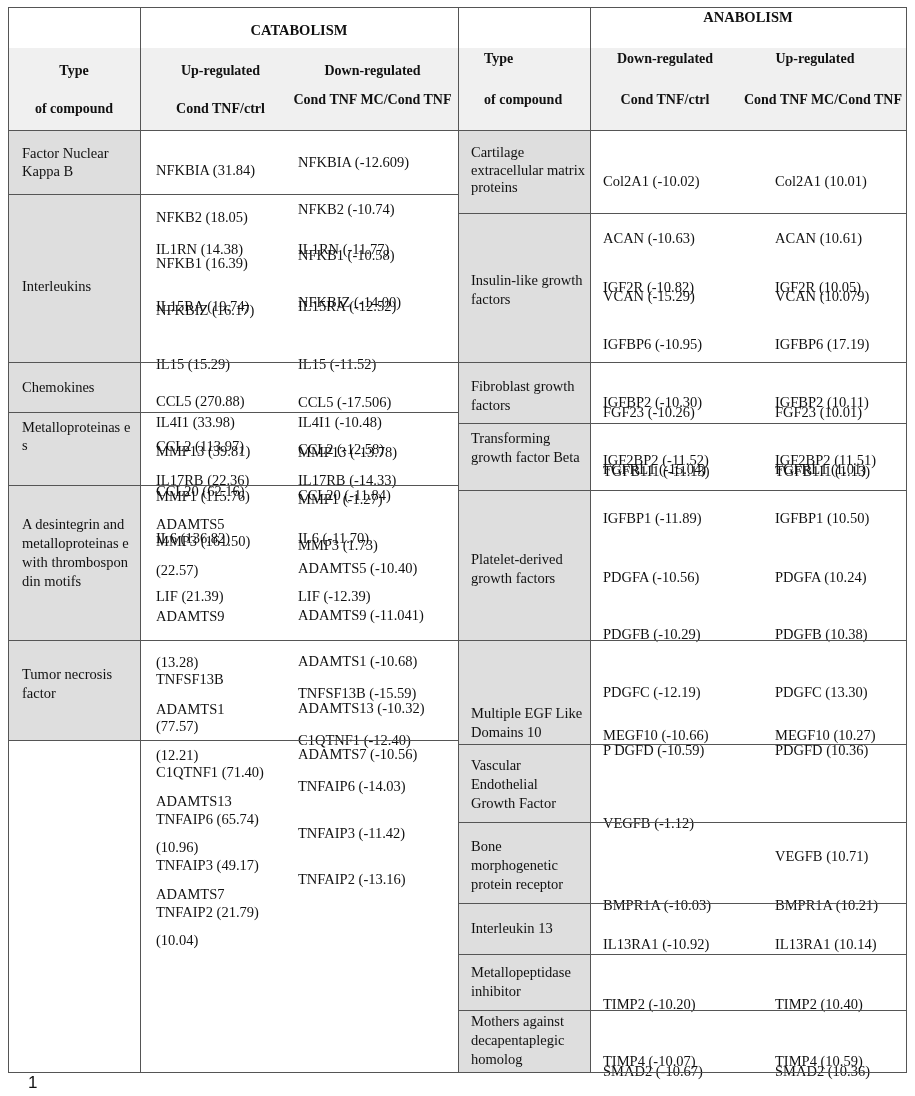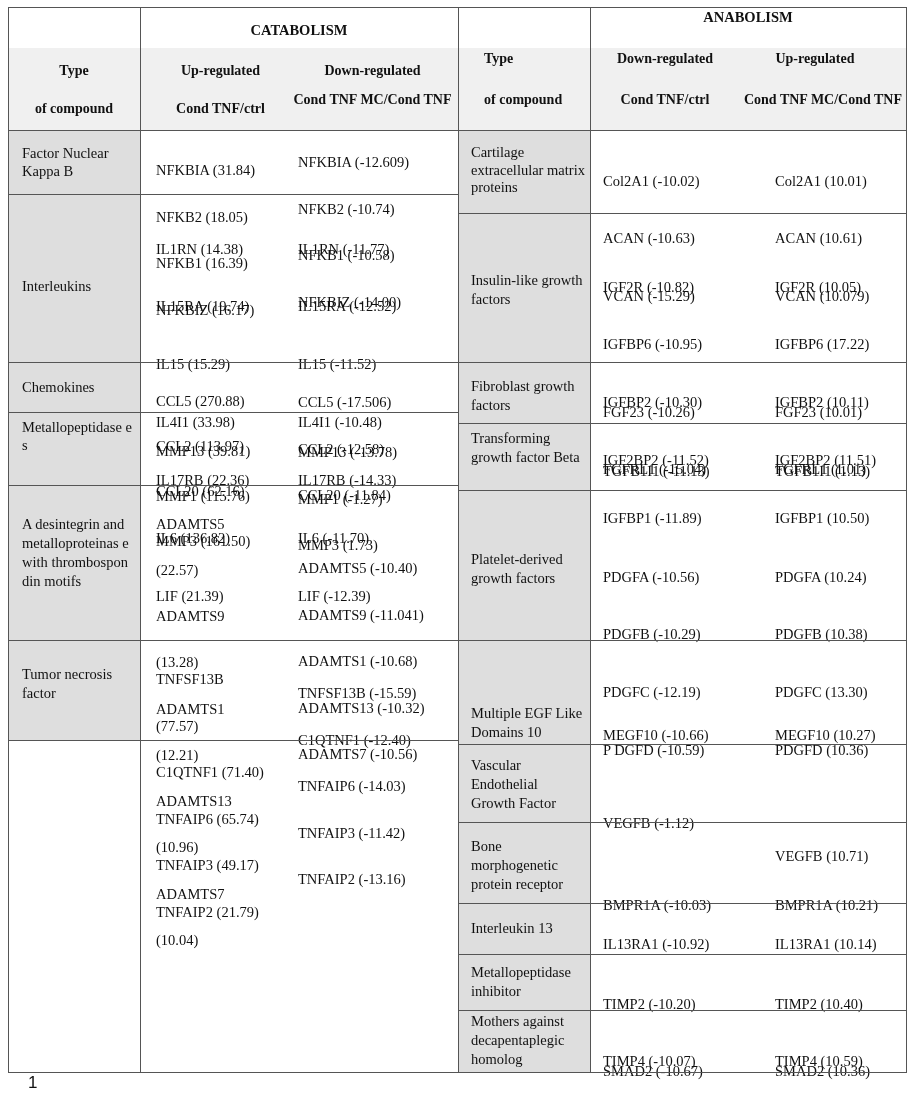--- a/index.html
+++ b/index.html
@@ -83,21 +83,21 @@
     <div>CCL5 (270.88)</div>
     <div>CCL2 (113.97)</div>
     <div>CCL20 (62.16)</div>
   </div>
   <div class="genes" style="left:298px; top:364px; line-height:15.5px;">
     <div>CCL5 (-17.506)</div>
     <div>CCL2 (-12.58)</div>
     <div>CCL20 (-11.84)</div>
   </div>
 
-  <div class="type-label" style="left:22px; top:419px; width:112px; word-break:break-all;">Metallopeptidase es</div>
+  <div class="type-label" style="left:22px; top:419px; width:112px; word-break:break-all;">Metalloproteinas es</div>
   <div class="genes" style="left:156px; top:414px; line-height:15px;">
     <div>MMP13 (39.81)</div>
     <div>MMP1 (115.76)</div>
     <div>MMP3 (161.50)</div>
   </div>
   <div class="genes" style="left:298px; top:414px; line-height:15.5px;">
     <div>MMP13 (-13.78)</div>
     <div>MMP1 (-1.27)</div>
     <div>MMP3 (1.73)</div>
   </div>
@@ -155,21 +155,21 @@
   <div class="type-label" style="left:471px; top:271px; width:115px; line-height:19px;">Insulin-like growth factors</div>
   <div class="genes" style="left:603px; top:239px; line-height:19.3px;">
     <div>IGF2R (-10.82)</div>
     <div>IGFBP6 (-10.95)</div>
     <div>IGFBP2 (-10.30)</div>
     <div>IGF2BP2 (-11.52)</div>
     <div>IGFBP1 (-11.89)</div>
   </div>
   <div class="genes" style="left:775px; top:239px; line-height:19.3px;">
     <div>IGF2R (10.05)</div>
-    <div>IGFBP6 (17.22)</div>
+    <div>IGFBP6 (17.19)</div>
     <div>IGFBP2 (10.11)</div>
     <div>IGF2BP2 (11.51)</div>
     <div>IGFBP1 (10.50)</div>
   </div>
 
   <div class="type-label" style="left:471px; top:377px; width:110px; line-height:19px;">Fibroblast growth factors</div>
   <div class="genes" style="left:603px; top:364px; line-height:19.3px;">
     <div>FGF23 (-10.26)</div>
     <div>FGFRL1 (-15.04)</div>
   </div>

